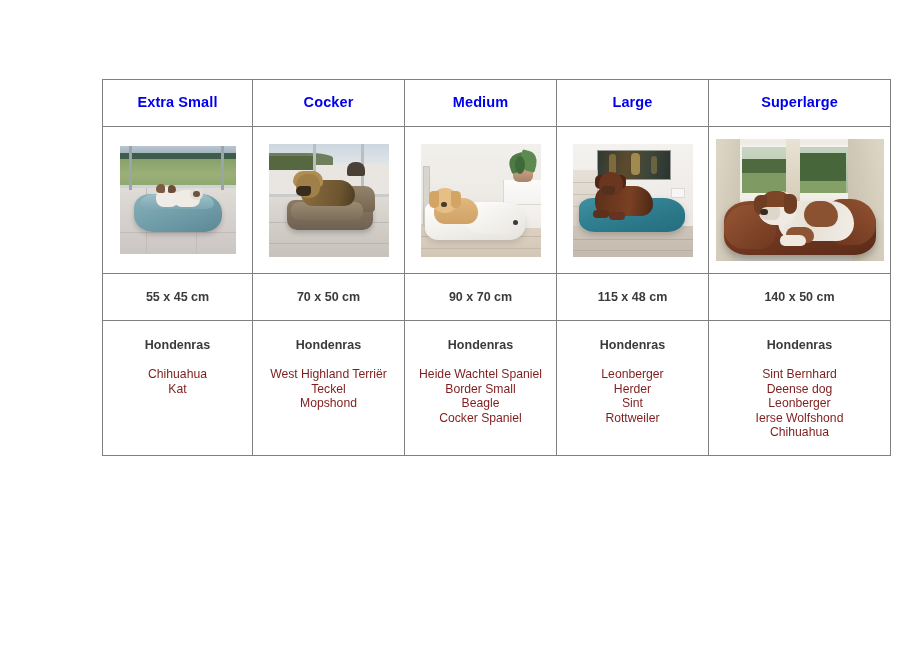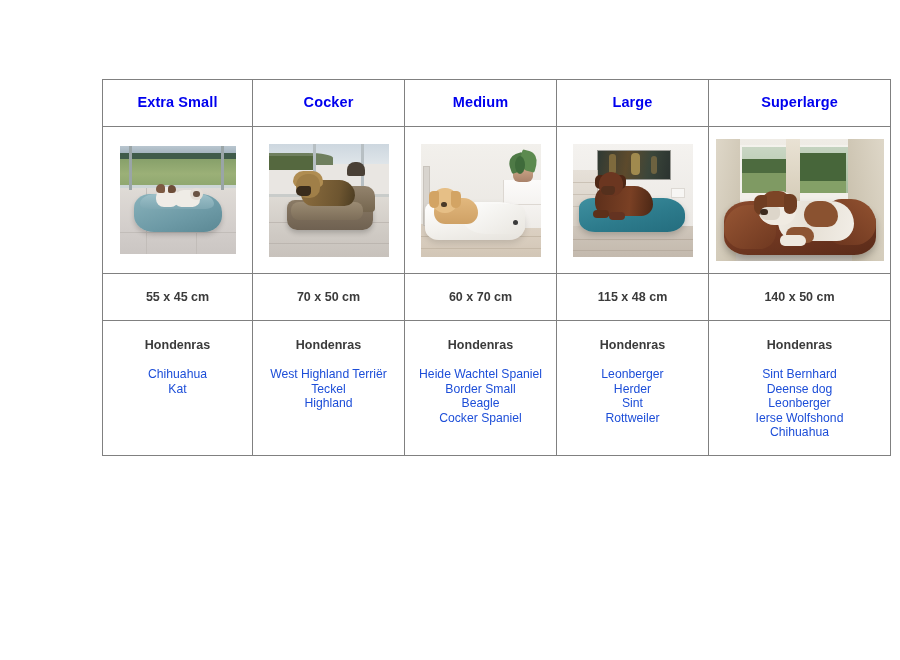--- a/index.html
+++ b/index.html
@@ -84,21 +84,21 @@
     padding-top: 17px;
   }
   .breeds-title {
     color: #3b3b3b;
     font-weight: bold;
     font-size: 12.5px;
     line-height: 1.2;
     margin-bottom: 14px;
   }
   .breeds-list {
-    color: #1d4ed8;
+    color: #7f1d1d;
     font-size: 12.2px;
     line-height: 14.6px;
   }
   .breeds-list div { white-space: nowrap; }
 
   
   .photo {
     position: relative;
     overflow: hidden;
     background: #e9e6e2;
@@ -467,21 +467,21 @@
       </tr>
 
       <tr class="row-dims">
         <td>
           <div class="dim-label">55 x 45 cm</div>
         </td>
         <td>
           <div class="dim-label">70 x 50 cm</div>
         </td>
         <td>
-          <div class="dim-label">60 x 70 cm</div>
+          <div class="dim-label">90 x 70 cm</div>
         </td>
         <td>
           <div class="dim-label">115 x 48 cm</div>
         </td>
         <td>
           <div class="dim-label">140 x 50 cm</div>
         </td>
       </tr>
 
       <tr class="row-breeds">
@@ -493,21 +493,21 @@
                 <div>Kat</div>
               </div>
           </div>
         </td>
         <td>
           <div class="breeds-cell">
             <div class="breeds-title">Hondenras</div>
             <div class="breeds-list">
                 <div>West Highland Terriër</div>
                 <div>Teckel</div>
-                <div>Highland</div>
+                <div>Mopshond</div>
               </div>
           </div>
         </td>
         <td>
           <div class="breeds-cell">
             <div class="breeds-title">Hondenras</div>
             <div class="breeds-list">
                 <div>Heide Wachtel Spaniel</div>
                 <div>Border Small</div>
                 <div>Beagle</div>

